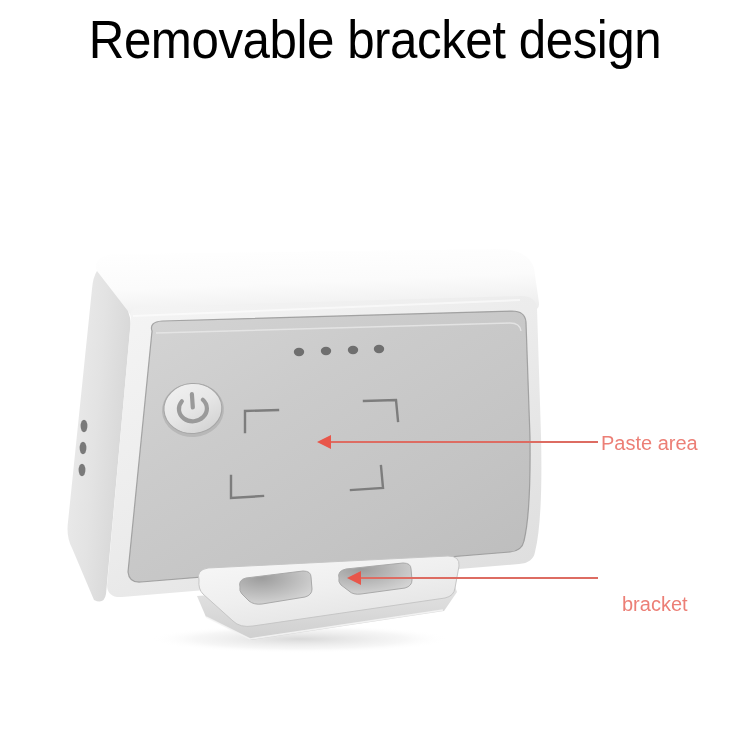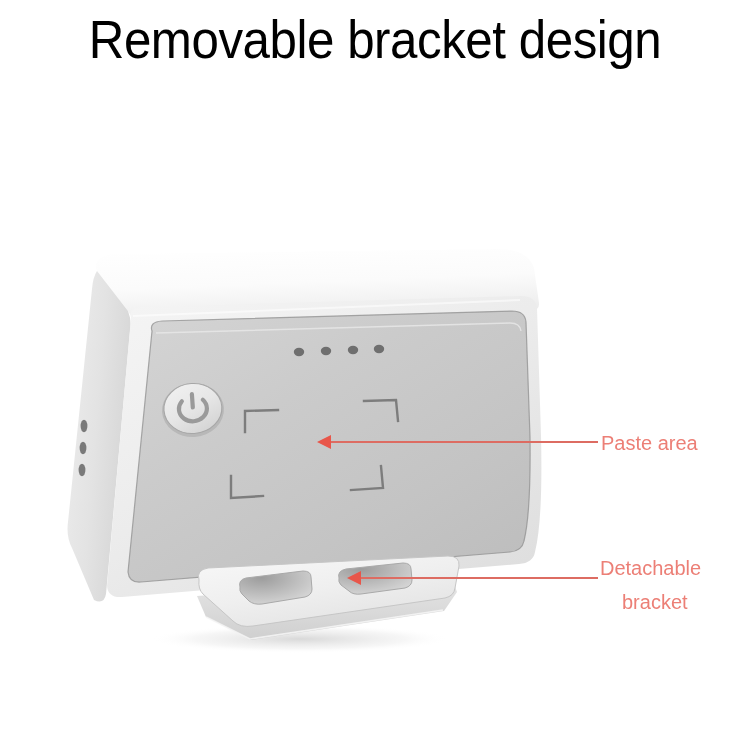--- a/index.html
+++ b/index.html
@@ -61,20 +61,21 @@
     left: 601px;
     top: 426px;
   }
   #label-detachable {
     left: 600px;
     top: 551px;
   }
   #label-detachable .line2 {
     display: block;
     padding-left: 22px;
+    margin-top: 36px;
   }
   .callout-line {
     position: absolute;
     height: 2px;
     background: #dd6c62;
   }
   #line-paste-area {
     left: 322px;
     top: 441px;
     width: 276px;
@@ -222,17 +223,16 @@
     </svg>
   </div>
 
   <div class="callout-line" id="line-paste-area"></div>
   <div class="arrow-head" id="arrow-paste-area"></div>
   <div class="callout-label" id="label-paste-area">Paste area</div>
 
   <div class="callout-line" id="line-detachable"></div>
   <div class="arrow-head" id="arrow-detachable"></div>
   <div class="callout-label" id="label-detachable">
-    <span class="line1">Detachable</span>
     <span class="line2">bracket</span>
   </div>
 
 </div>
 
 </body></html>

